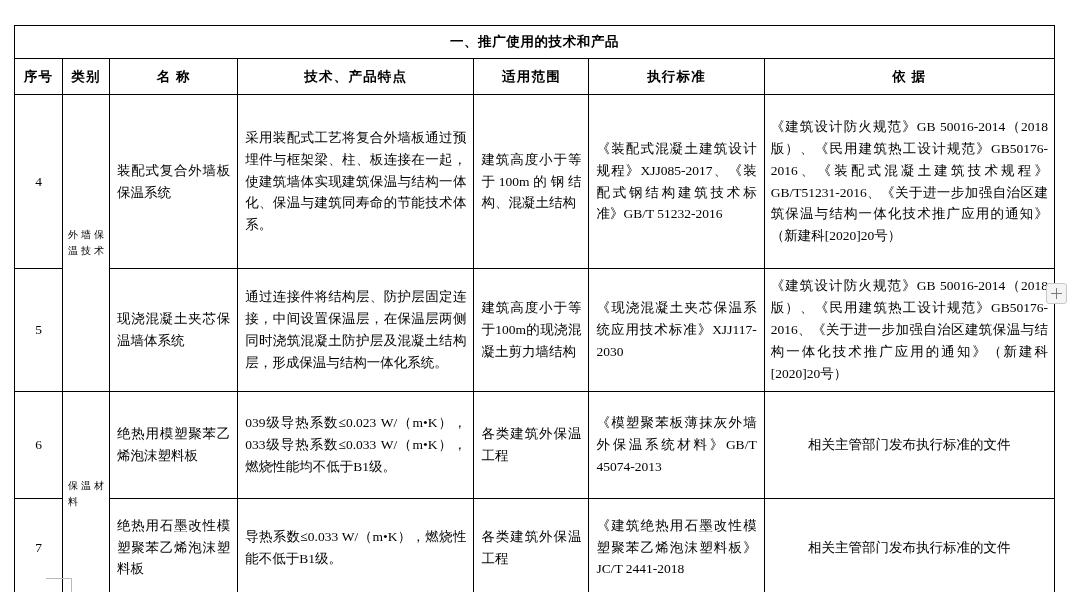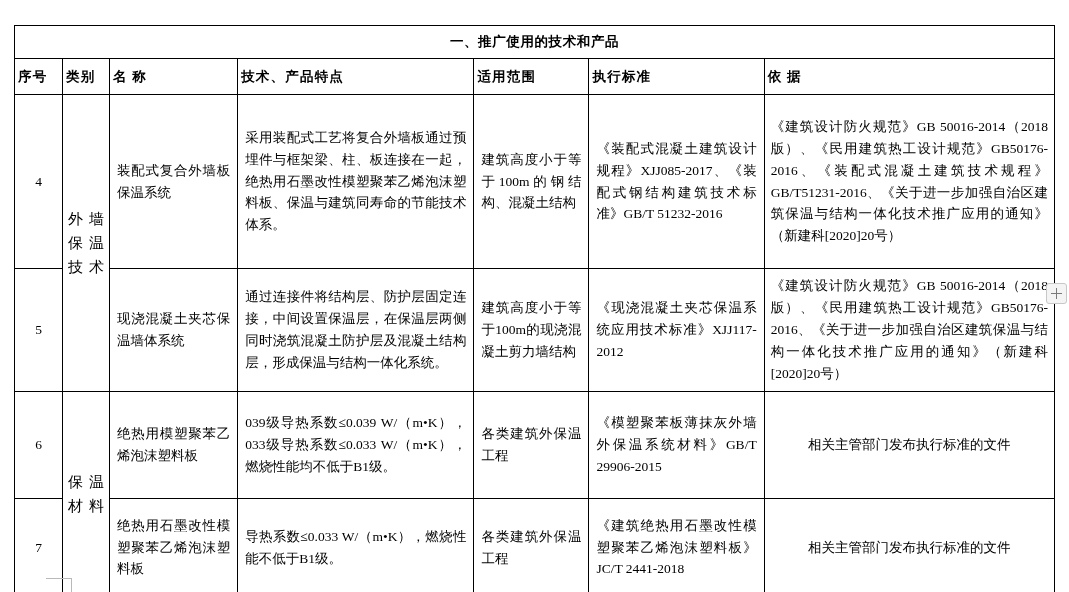--- a/index.html
+++ b/index.html
@@ -47,21 +47,21 @@
     text-align: center;
     font-size: 15px;
     font-weight: bold;
     letter-spacing: 0.6px;
     height: 28px;
     padding: 2px 4px !important;
   }
 
   
   .hdr td {
-    text-align: left;
+    text-align: center;
     font-weight: bold;
     font-size: 15px;
     height: 33px;
     padding: 1px 3px !important;
     letter-spacing: 1.2px;
   }
 
   
   .c-no    { width: 48px; }
   .c-cat   { width: 47px; }
@@ -80,21 +80,21 @@
     text-align: center;
     padding: 0 !important;
     vertical-align: middle;
   }
   .cat .cat-inner {
     display: block;
     width: 36px;
     margin: 0 auto;
     text-align: justify;
     text-align-last: justify;
-    font-size: 15px;
+    font-size: 10px;
     line-height: 1.62;
     word-break: break-all;
   }
   .name {
     text-align: justify;
     text-align-last: left;
     font-size: 13.5px;
     padding: 3px 7px !important;
     line-height: 1.62;
     margin-left: 15px;
@@ -204,44 +204,44 @@
       <td>执行标准</td>
       <td>依  据</td>
     </tr>
 
     <tr class="r4">
       <td class="num">4</td>
       <td class="cat" rowspan="2">
         <span class="cat-inner">外墙保温技术</span>
       </td>
       <td class="name">装配式复合外墙板保温系统</td>
-      <td class="feat feat-top">采用装配式工艺将复合外墙板通过预埋件与框架梁、柱、板连接在一起，绝热用石墨改性模塑聚苯乙烯泡沫塑料板、保温与建筑同寿命的节能技术体系。</td>
+      <td class="feat feat-top">采用装配式工艺将复合外墙板通过预埋件与框架梁、柱、板连接在一起，使建筑墙体实现建筑保温与结构一体化、保温与建筑同寿命的节能技术体系。</td>
       <td class="scope top">建筑高度小于等于100m的钢结构、混凝土结构</td>
       <td class="std">《装配式混凝土建筑设计规程》XJJ085-2017、《装配式钢结构建筑技术标准》GB/T 51232-2016</td>
       <td class="basis top">《建筑设计防火规范》GB 50016-2014（2018版）、《民用建筑热工设计规范》GB50176-2016、《装配式混凝土建筑技术规程》GB/T51231-2016、《关于进一步加强自治区建筑保温与结构一体化技术推广应用的通知》（新建科[2020]20号）</td>
     </tr>
 
     <tr class="r5">
       <td class="num">5</td>
       <td class="name">现浇混凝土夹芯保温墙体系统</td>
       <td class="feat feat-top">通过连接件将结构层、防护层固定连接，中间设置保温层，在保温层两侧同时浇筑混凝土防护层及混凝土结构层，形成保温与结构一体化系统。</td>
       <td class="scope top">建筑高度小于等于100m的现浇混凝土剪力墙结构</td>
-      <td class="std">《现浇混凝土夹芯保温系统应用技术标准》XJJ117-2012</td>
+      <td class="std">《现浇混凝土夹芯保温系统应用技术标准》XJJ117-2030</td>
       <td class="basis top">《建筑设计防火规范》GB 50016-2014（2018版）、《民用建筑热工设计规范》GB50176-2016、《关于进一步加强自治区建筑保温与结构一体化技术推广应用的通知》（新建科[2020]20号）</td>
     </tr>
 
     <tr class="r6">
       <td class="num">6</td>
       <td class="cat" rowspan="2">
         <span class="cat-inner">保温材料</span>
       </td>
       <td class="name">绝热用模塑聚苯乙烯泡沫塑料板</td>
-      <td class="feat feat-top">039级导热系数≤0.039 W/（m•K），033级导热系数≤0.033 W/（m•K），燃烧性能均不低于B1级。</td>
+      <td class="feat feat-top">039级导热系数≤0.023 W/（m•K），033级导热系数≤0.033 W/（m•K），燃烧性能均不低于B1级。</td>
       <td class="scope top">各类建筑外保温工程</td>
-      <td class="std">《模塑聚苯板薄抹灰外墙外保温系统材料》GB/T 29906-2015</td>
+      <td class="std">《模塑聚苯板薄抹灰外墙外保温系统材料》GB/T 45074-2013</td>
       <td class="basis basis-c">相关主管部门发布执行标准的文件</td>
     </tr>
 
     <tr class="r7">
       <td class="num">7</td>
       <td class="name">绝热用石墨改性模塑聚苯乙烯泡沫塑料板</td>
       <td class="feat">导热系数≤0.033 W/（m•K），燃烧性能不低于B1级。</td>
       <td class="scope top">各类建筑外保温工程</td>
       <td class="std">《建筑绝热用石墨改性模塑聚苯乙烯泡沫塑料板》JC/T 2441-2018</td>
       <td class="basis basis-c">相关主管部门发布执行标准的文件</td>

